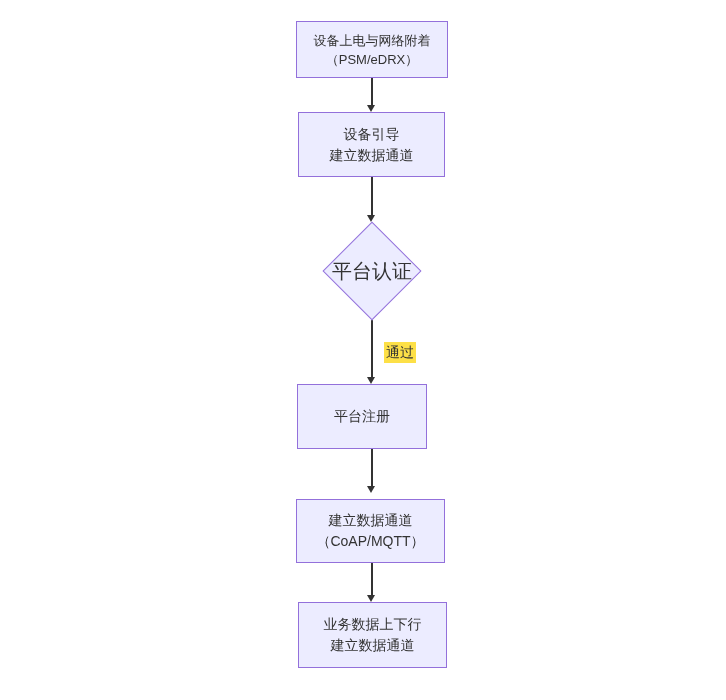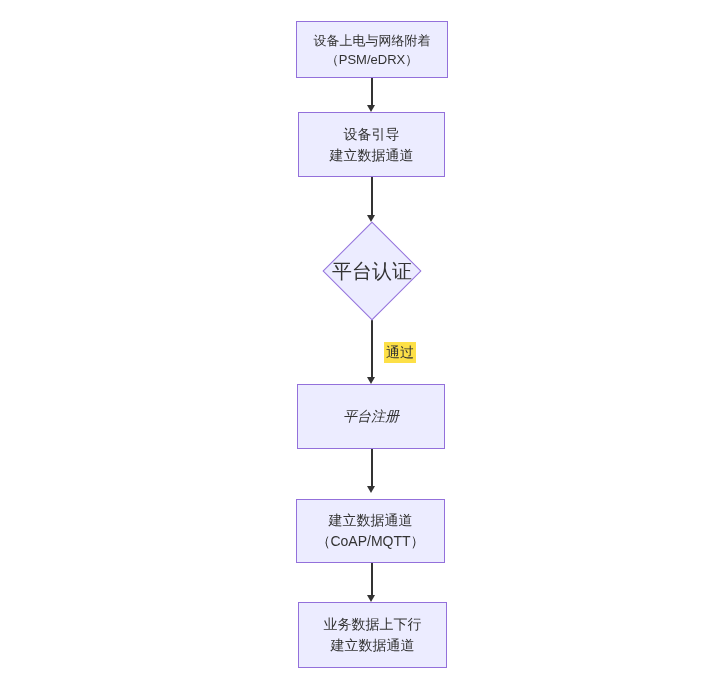--- a/index.html
+++ b/index.html
@@ -30,21 +30,21 @@
     line-height: 21px;
     color: #333333;
     z-index: 2;
   }
   .node.small-text {
     font-size: 13px;
     line-height: 19px;
   }
   #node-power-attach { left: 296px; top: 21px; width: 152px; height: 57px; text-align: center; }
   #node-bootstrap    { left: 298px; top: 112px; width: 147px; height: 65px; }
-  #node-register     { left: 297px; top: 384px; width: 148px; height: 65px; font-style: italic; }
+  #node-register     { left: 297px; top: 384px; width: 130px; height: 65px; }
   #node-channel      { left: 296px; top: 493px; width: 149px; height: 64px; margin-top: 6px; }
   #node-business     { left: 298px; top: 602px; width: 149px; height: 66px; align-items: center; }
 
   .diamond-shape {
     position: absolute;
     left: 337px;
     top: 236px;
     width: 70px;
     height: 70px;
     box-sizing: border-box;

